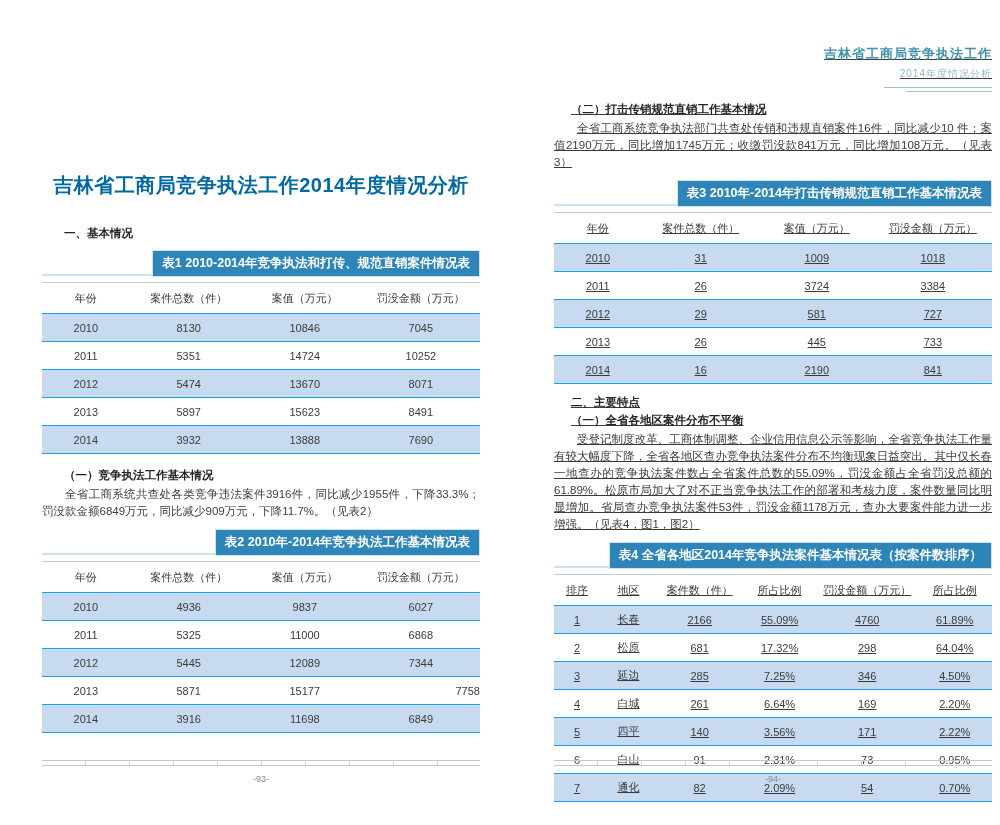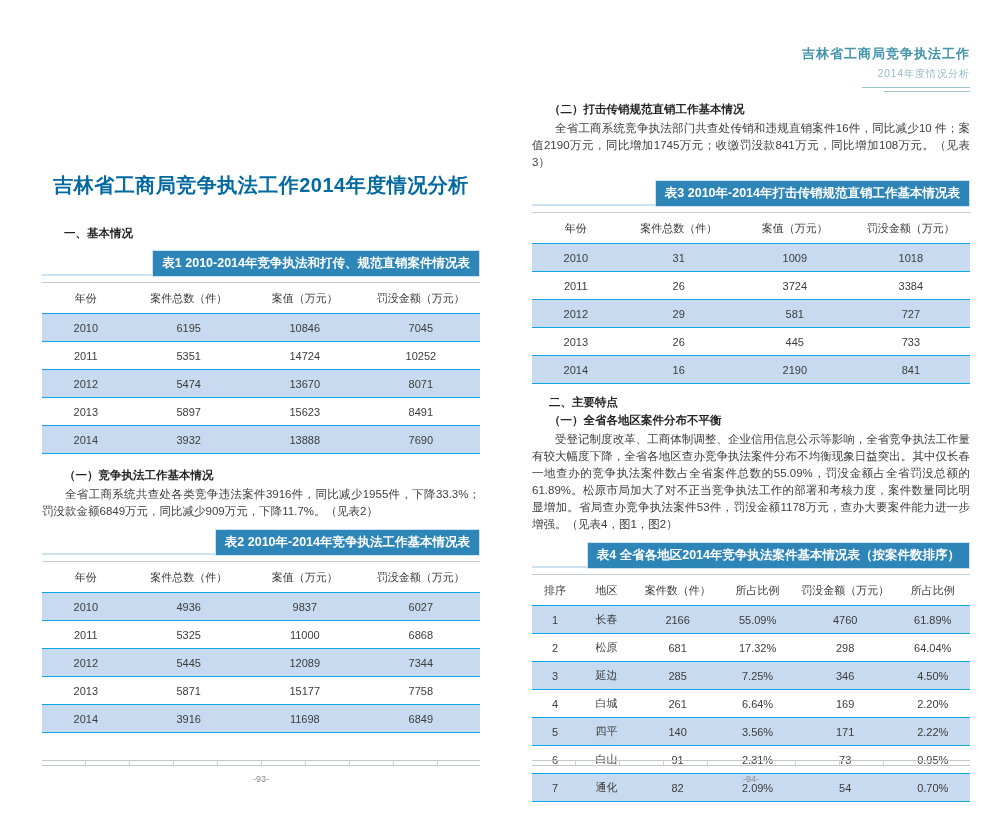--- a/index.html
+++ b/index.html
@@ -3,21 +3,21 @@
 <meta charset="utf-8">
 <style>
   html,body { margin:0; padding:0; }
   body {
     width:1000px; height:825px; position:relative; background:#ffffff;
     font-family:"Liberation Sans","DejaVu Sans",sans-serif;
     color:#3b3b3b; overflow:hidden;
   }
   .page { position:absolute; top:0; width:438px; height:825px; }
   .page.left  { left:42px; }
-  .page.right { left:532px; }
+  .page.right { left:554px;text-decoration:underline; }
 
   
   .doc-title {
     margin:172px 0 0 0; text-align:center;
     font-size:20px; font-weight:bold; color:#0369a1; letter-spacing:0.5px;
   }
   .sec-head {
     margin:0; padding-left:22px;
     font-size:11.5px; font-weight:bold; color:#242424;
   }
@@ -81,21 +81,21 @@
   </div>
   <div class="dtable">
       <div class="t-head">
         <div class="t-cell" style="width: 20%;">年份</div>
         <div class="t-cell" style="width: 27%;">案件总数（件）</div>
         <div class="t-cell" style="width: 26%;">案值（万元）</div>
         <div class="t-cell" style="width: 27%;">罚没金额（万元）</div>
       </div>
       <div class="t-row shaded">
         <div class="t-cell" style="width: 20%;">2010</div>
-        <div class="t-cell" style="width: 27%;">6195</div>
+        <div class="t-cell" style="width: 27%;">8130</div>
         <div class="t-cell" style="width: 26%;">10846</div>
         <div class="t-cell" style="width: 27%;">7045</div>
       </div>
       <div class="t-row">
         <div class="t-cell" style="width: 20%;">2011</div>
         <div class="t-cell" style="width: 27%;">5351</div>
         <div class="t-cell" style="width: 26%;">14724</div>
         <div class="t-cell" style="width: 27%;">10252</div>
       </div>
       <div class="t-row shaded">
@@ -146,21 +146,21 @@
       <div class="t-row shaded">
         <div class="t-cell" style="width: 20%;">2012</div>
         <div class="t-cell" style="width: 27%;">5445</div>
         <div class="t-cell" style="width: 26%;">12089</div>
         <div class="t-cell" style="width: 27%;">7344</div>
       </div>
       <div class="t-row">
         <div class="t-cell" style="width: 20%;">2013</div>
         <div class="t-cell" style="width: 27%;">5871</div>
         <div class="t-cell" style="width: 26%;">15177</div>
-        <div class="t-cell" style="width: 27%;">7758</div>
+        <div class="t-cell" style="width: 27%; text-align: right;">7758</div>
       </div>
       <div class="t-row shaded">
         <div class="t-cell" style="width: 20%;">2014</div>
         <div class="t-cell" style="width: 27%;">3916</div>
         <div class="t-cell" style="width: 26%;">11698</div>
         <div class="t-cell" style="width: 27%;">6849</div>
       </div>
     </div>
 
   <div class="page-footer">

